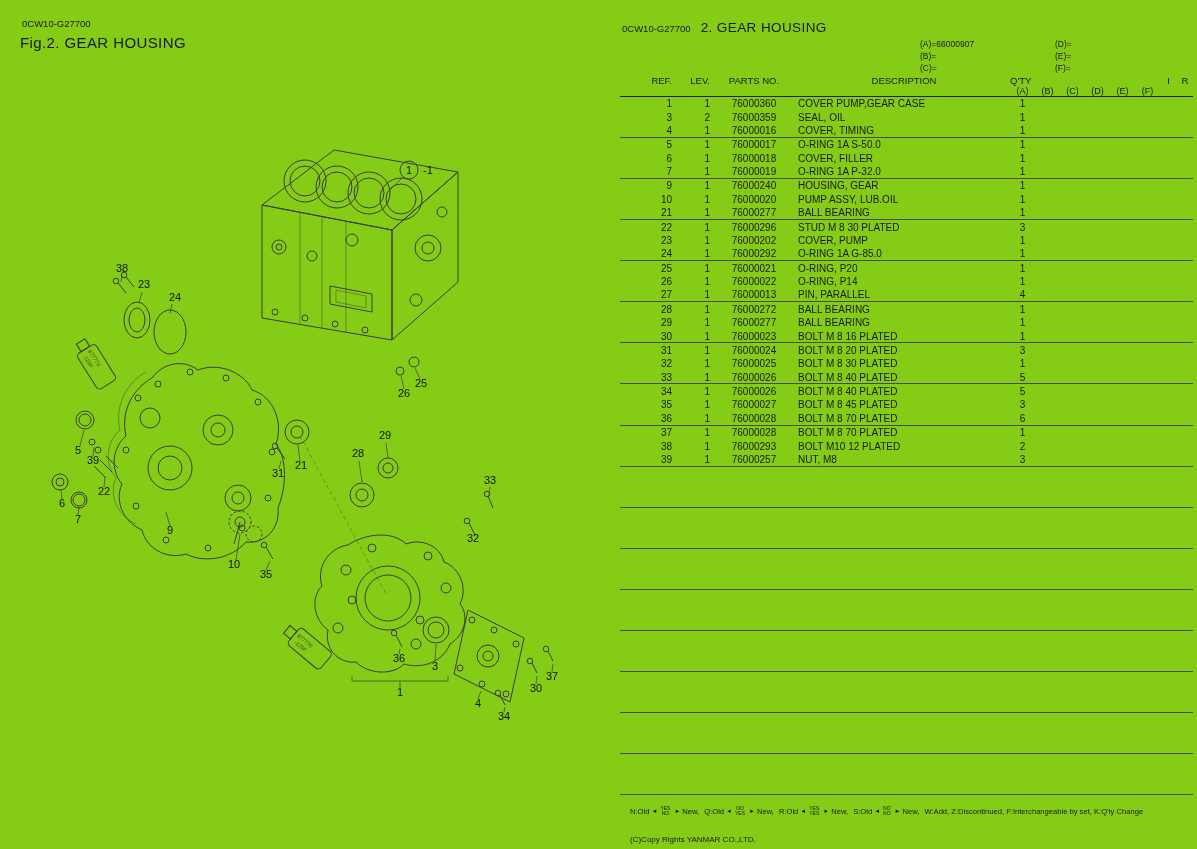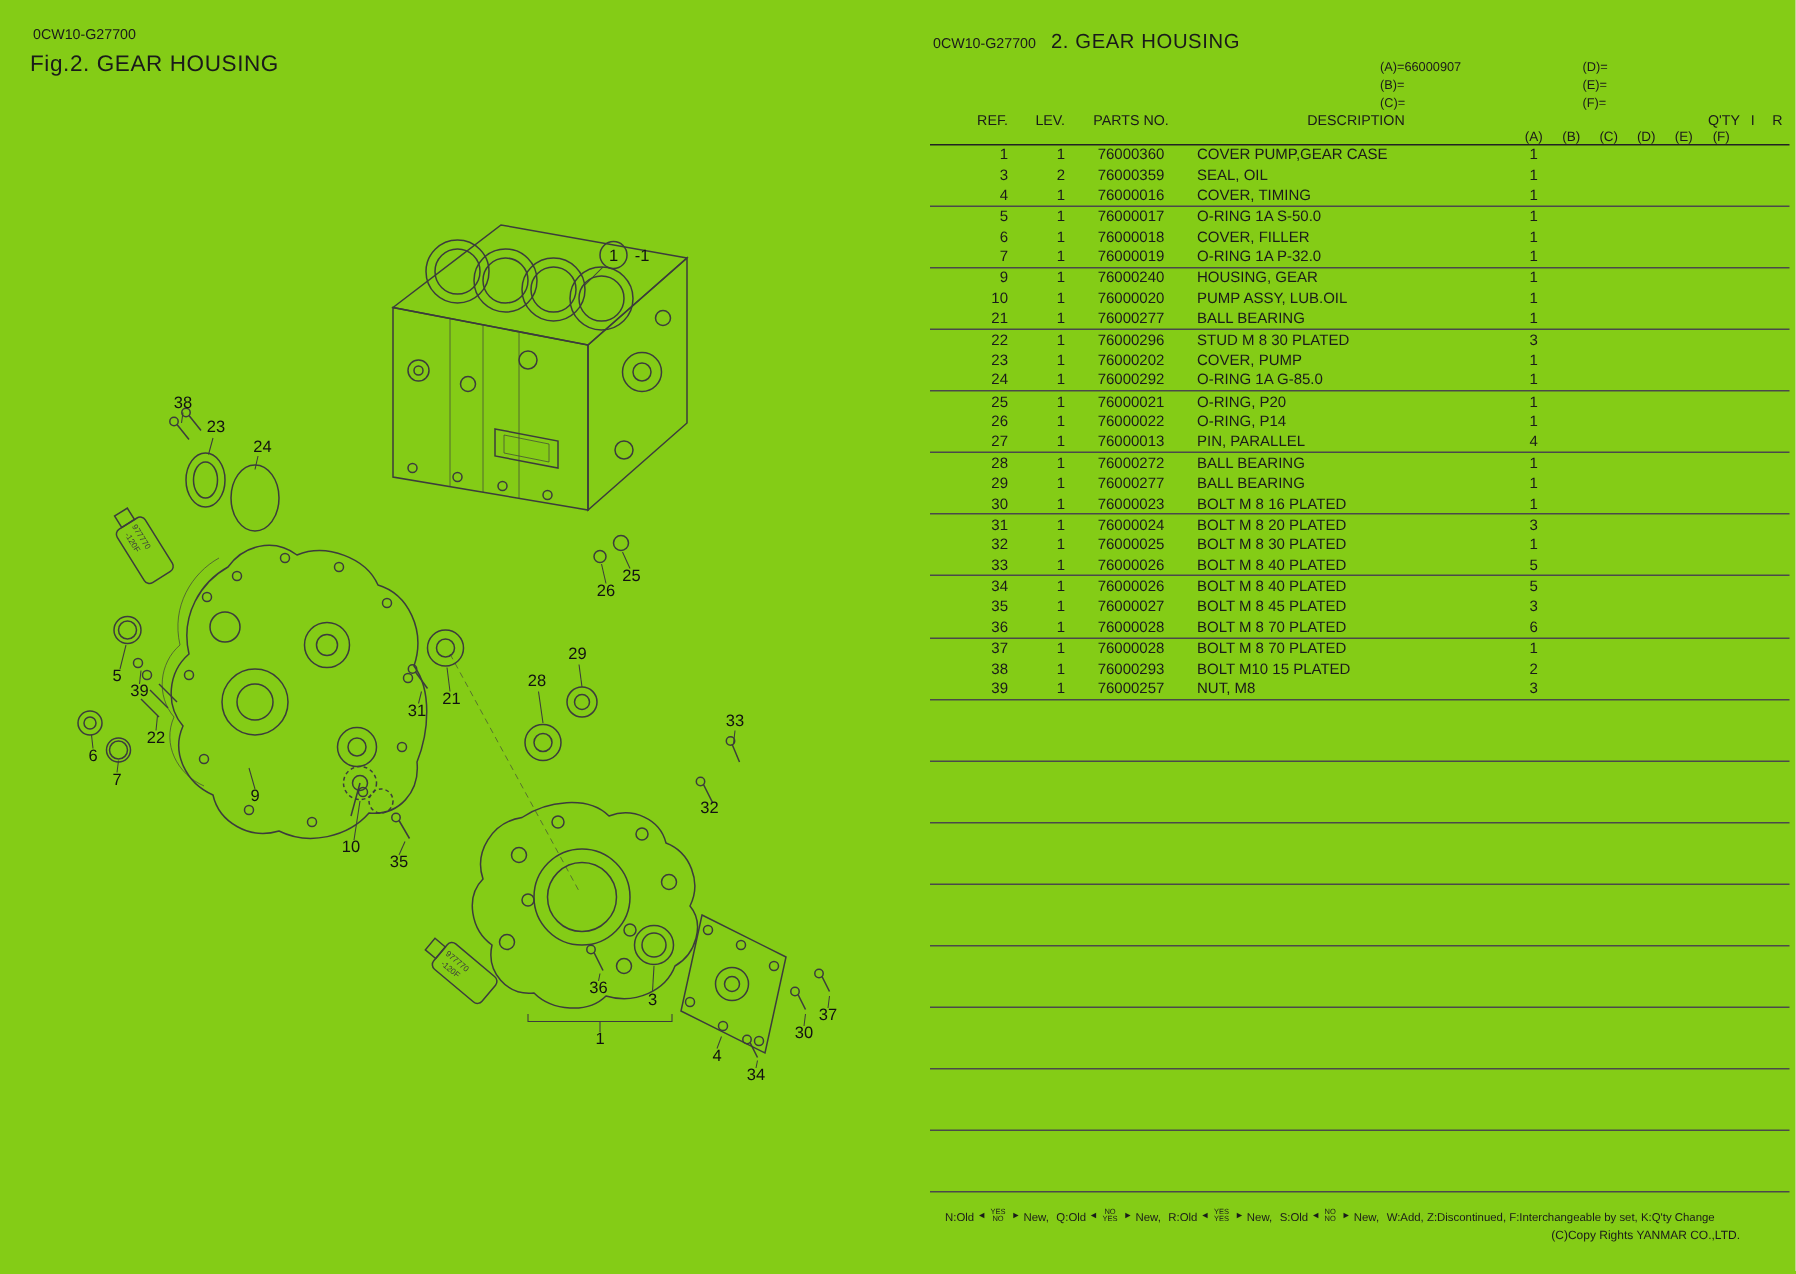--- a/index.html
+++ b/index.html
@@ -25,32 +25,32 @@
   .thead2{display:flex;height:11px;font-size:9px;align-items:center;border-bottom:1px solid #222}
   .trow{display:flex;height:13.7px;align-items:center;font-size:10px}
   .gend{border-bottom:1px solid #4a4a4a}
   .ref{width:52px;text-align:right}
   .lev{width:38px;text-align:right}
   .pno{width:88px;text-align:center}
   .desc{width:212px;text-align:left}
   .q{width:25px;text-align:center}
   .ic{width:17px;text-align:center}
   .rc{width:16px;text-align:center}
-  .qtyhead{width:150px;text-align:right}
+  .qtyhead{width:150px;text-align:left}
   .sp384{width:390px}
   .eline{height:41.1px;border-bottom:1px solid #4a4a4a}
   .cell{white-space:nowrap}
 
   
   .footer{position:absolute;left:630px;top:806px;width:562px}
   .legend{display:flex;align-items:center;font-size:7.6px;white-space:nowrap;}
   .legend span{margin-right:2px}
   .stack{display:inline-flex;flex-direction:column;font-size:5px;line-height:5px;text-align:center;margin:0 1px}
   .arr{font-size:6px}
-  .copyright{font-size:8px;text-align:right;margin-top:3px;padding-right:32px}
+  .copyright{font-size:8px;text-align:left;margin-top:19px;padding-right:32px}
 
   
   .dia{position:absolute;left:0;top:0}
   .dwg path,.dwg circle,.dwg ellipse,.dwg rect,.dwg line{fill:none;stroke:#3c3c3c;stroke-width:1}
   .dwg .thin{stroke-width:.6;opacity:.75}
   .dwg .leader{stroke-width:.7}
   .dwg .axis{stroke-width:.6;stroke-dasharray:4 3;opacity:.7}
   .dwg .gear{stroke-dasharray:2.5 2}
   .callout-text{font-size:11px;fill:#111;font-family:"Liberation Sans",sans-serif}
   .callout-circle{fill:none;stroke:#111;stroke-width:1}
@@ -674,21 +674,21 @@
           <div class="q cell"></div>
           <div class="q cell"></div>
           <div class="q cell"></div>
           <div class="ic cell"></div>
           <div class="rc cell"></div>
         </div>
         <div class="trow">
           <div class="ref cell">38</div>
           <div class="lev cell">1</div>
           <div class="pno cell">76000293</div>
-          <div class="desc cell">BOLT M10 15 PLATED</div>
+          <div class="desc cell">BOLT M10 12 PLATED</div>
           <div class="q cell">2</div>
           <div class="q cell"></div>
           <div class="q cell"></div>
           <div class="q cell"></div>
           <div class="q cell"></div>
           <div class="q cell"></div>
           <div class="ic cell"></div>
           <div class="rc cell"></div>
         </div>
         <div class="trow gend">

